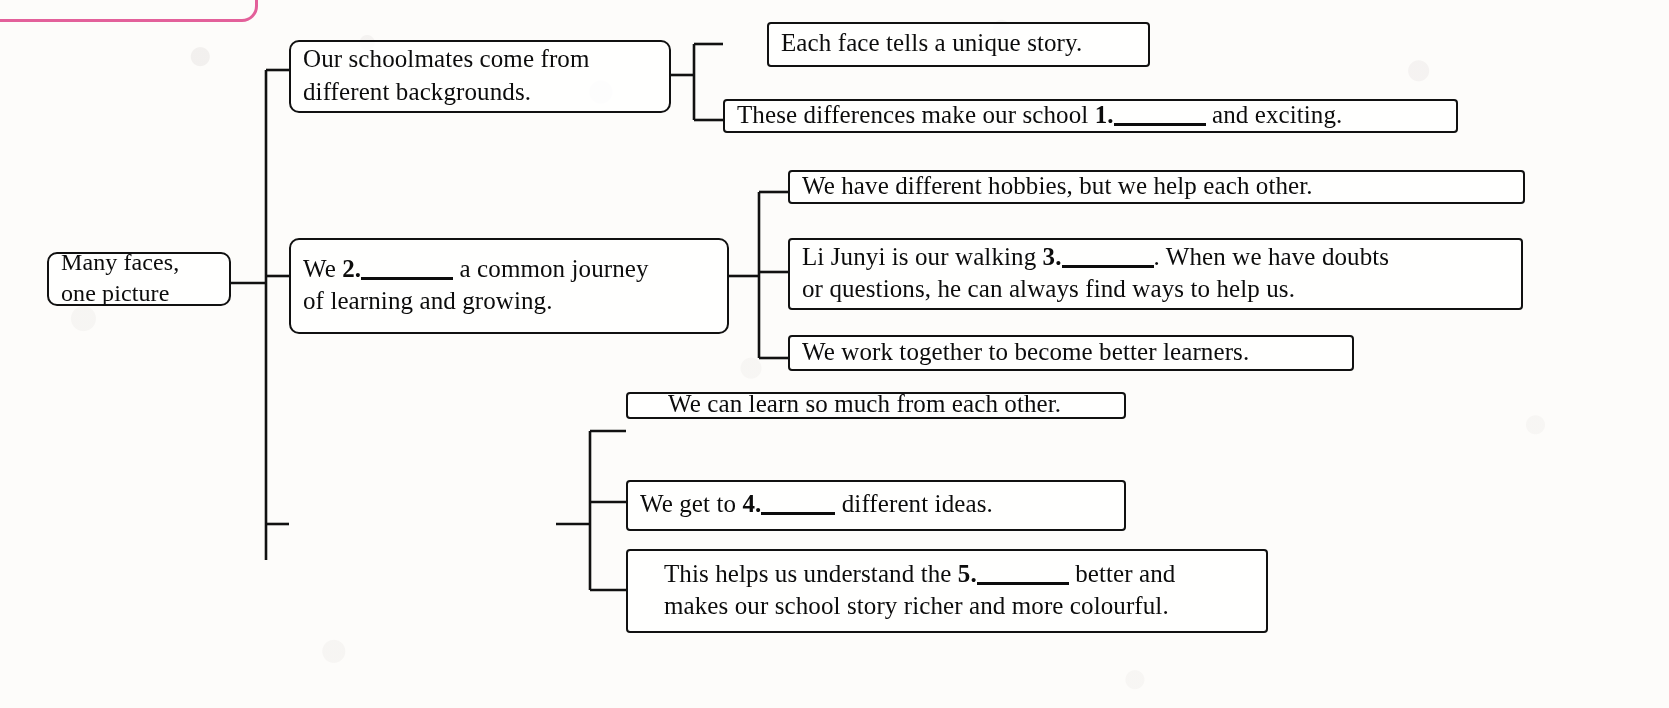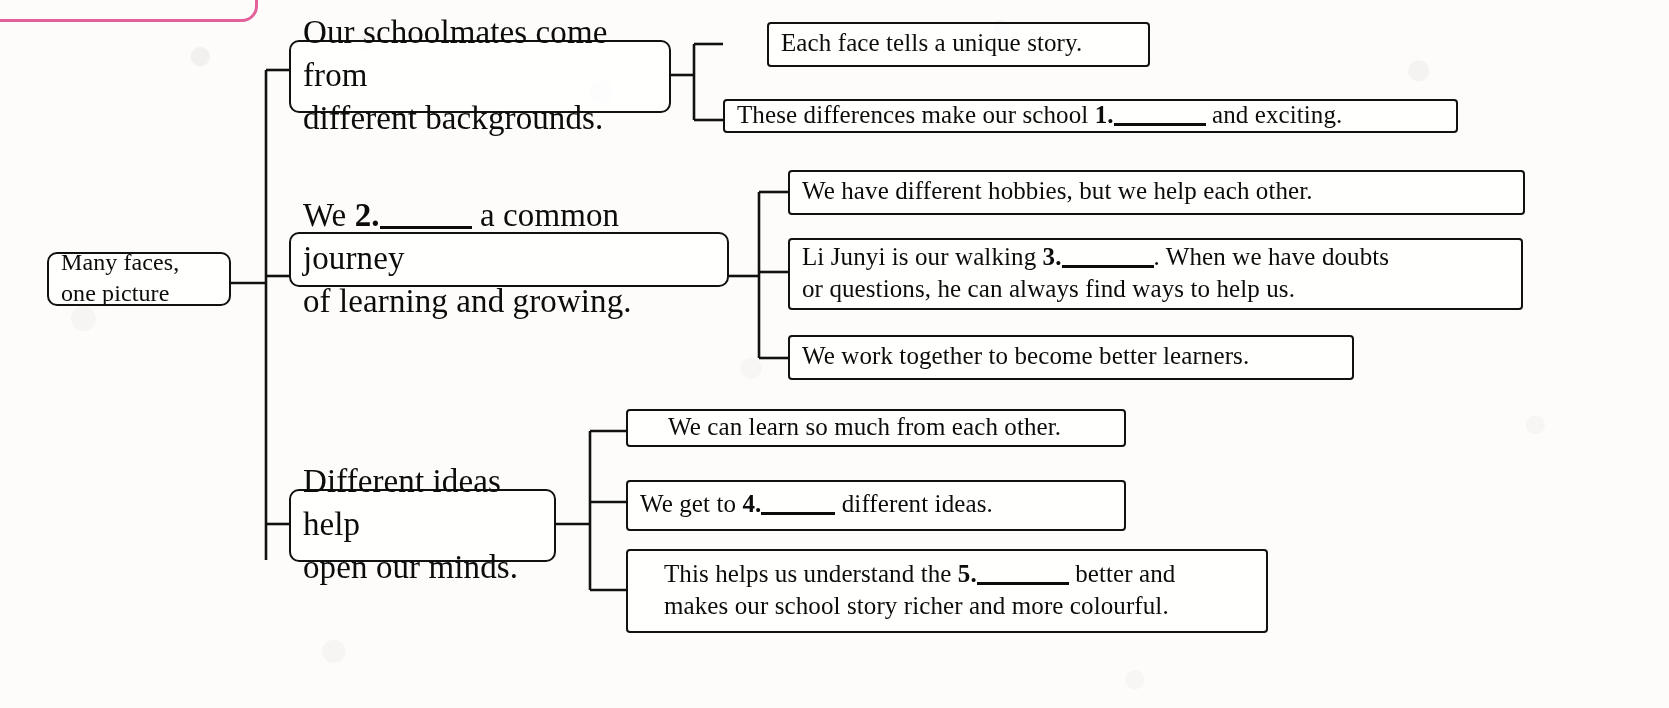--- a/index.html
+++ b/index.html
@@ -41,21 +41,21 @@
     align-items:center;
     padding:4px 10px 6px 12px;
     line-height:1.30;
     letter-spacing:.1px;
   }
   .node .txt{display:block;width:100%;}
   .rounded{border-radius:10px;}
 
   
   .t-root   {font-size:24px;}
-  .t-branch {font-size:33px;}
+  .t-branch {font-size:25px;}
   .t-leaf   {font-size:25px;}
 
   b.num{font-weight:bold;}
   .blank{
     display:inline-block;
     border-bottom:3px solid #0c0c0c;
     vertical-align:-3px;
   }
   .b-sm{width:74px;}
   .b-md{width:92px;}
@@ -131,44 +131,38 @@
   </div>
 
   <div class="node t-leaf" id="node-b1-l1" style="left:723px;top:22px;width:383px;height:45px;margin-left:44px;">
     <span class="txt">Each face tells a unique story.</span>
   </div>
 
   <div class="node t-leaf" id="node-b1-l2" style="left:723px;top:99px;width:735px;height:34px;">
     <span class="txt"><span>These differences make our school </span><b class="num">1.</b><span class="blank b-md"></span> <span>and exciting.</span></span>
   </div>
 
-  <div class="node rounded t-branch" id="node-b2" style="left:289px;top:232px;width:440px;height:55px;">
+  <div class="node rounded t-branch" id="node-b2" style="left:289px;top:238px;width:440px;height:96px;">
     <span class="txt"><span>We </span><b class="num">2.</b><span class="blank b-md"></span> <span>a common journey</span><br><span>of learning and growing.</span></span>
   </div>
 
-  <div class="node t-leaf" id="node-b2-l1" style="left:788px;top:170px;width:737px;height:45px;">
+  <div class="node t-leaf" id="node-b2-l1" style="left:788px;top:170px;width:737px;height:34px;">
     <span class="txt">We have different hobbies, but we help each other.</span>
   </div>
 
   <div class="node t-leaf" id="node-b2-l2" style="left:788px;top:238px;width:735px;height:72px;">
     <span class="txt"><span>Li Junyi is our walking </span><b class="num">3.</b><span class="blank b-md"></span><span>. When we have doubts</span><br><span>or questions, he can always find ways to help us.</span></span>
   </div>
 
-  <div class="node t-leaf" id="node-b2-l3" style="left:788px;top:335px;width:566px;height:45px;">
+  <div class="node t-leaf" id="node-b2-l3" style="left:788px;top:335px;width:566px;height:36px;">
     <span class="txt">We work together to become better learners.</span>
   </div>
 
-  <div class="node rounded t-branch" id="node-b3" style="left:289px;top:489px;width:267px;height:73px;">
-    <span class="txt">
-      <span>Different ideas help</span><br>
-      <span>open our minds.</span>
-    </span>
-  </div>
 
-  <div class="node t-leaf" id="node-b3-l1" style="left:626px;top:409px;width:500px;height:38px;padding-left:40px;">
+  <div class="node t-leaf" id="node-b3-l1" style="left:626px;top:392px;width:500px;height:27px;padding-left:40px;">
     <span class="txt">We can learn so much from each other.</span>
   </div>
 
   <div class="node t-leaf" id="node-b3-l2" style="left:626px;top:480px;width:500px;height:51px;">
     <span class="txt"><span>We get to </span><b class="num">4.</b><span class="blank b-sm"></span> <span>different ideas.</span></span>
   </div>
 
   <div class="node t-leaf" id="node-b3-l3" style="left:626px;top:549px;width:642px;height:84px;padding-left:36px;">
     <span class="txt"><span>This helps us understand the </span><b class="num">5.</b><span class="blank b-md"></span> <span>better and</span><br><span>makes our school story richer and more colourful.</span></span>
   </div>

